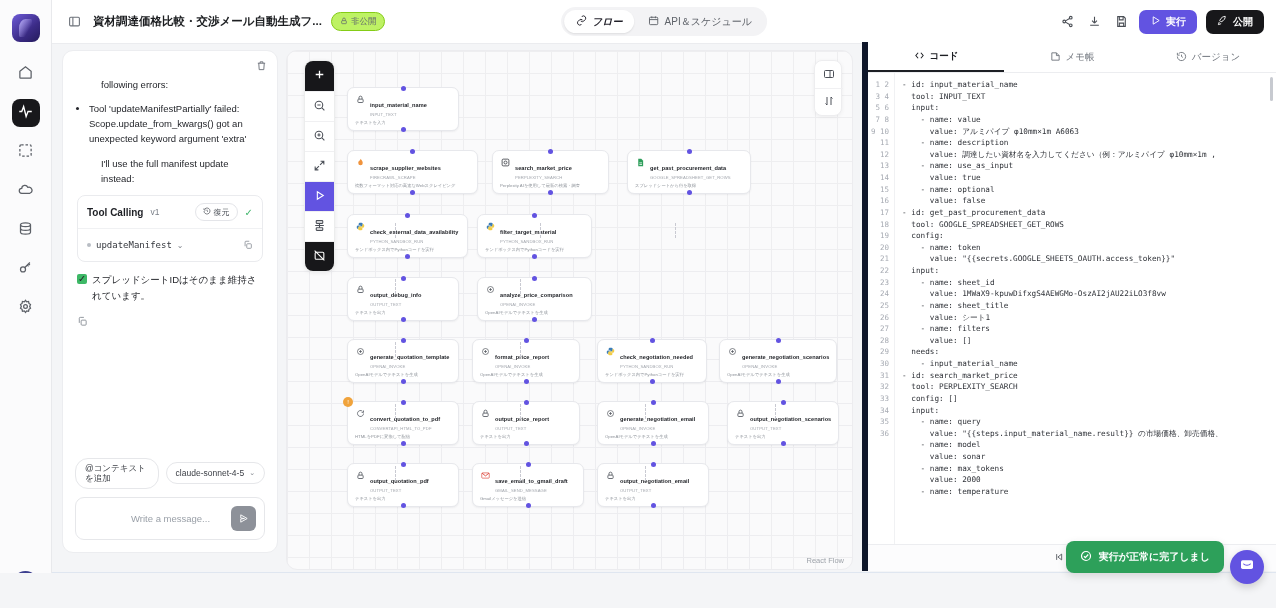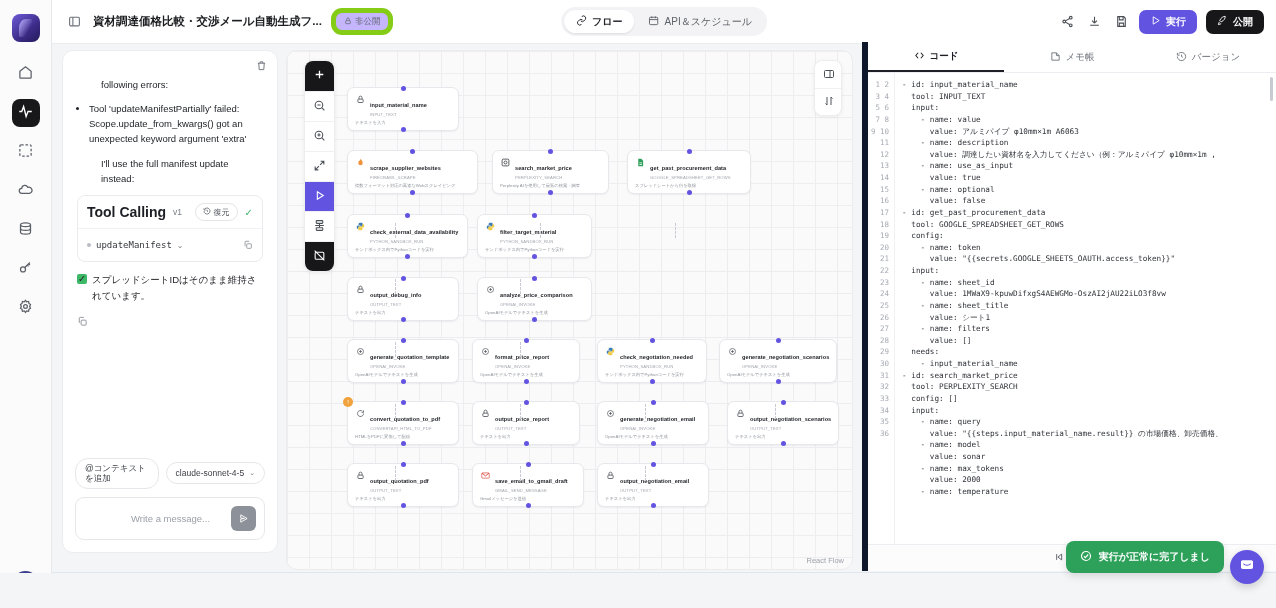--- a/index.html
+++ b/index.html
@@ -45,34 +45,34 @@
   .topbar{
     position:absolute; left:52px; top:0; right:0; height:44px;
     background:#fff; border-bottom:1px solid #ebecef;
     display:flex; align-items:center; padding:0 12px; gap:9px;
   }
   .tb-icon{ width:20px; height:20px; display:flex; align-items:center; justify-content:center; color:#6b7078; }
   .tb-icon svg{ width:13px; height:13px; }
   .tb-title{ font-size:11.5px; font-weight:700; color:#1c1e21; white-space:nowrap; }
   .badge-private{
     display:inline-flex; align-items:center; gap:3px;
-    border:5px solid #84cc16; border-radius:11px; padding:2.5px 8px;
-    font-size:8.5px; color:#60656d; background:#c4b5fd;
+    border:1px solid #84cc16; border-radius:11px; padding:2.5px 8px;
+    font-size:8.5px; color:#60656d; background:#bef264;
   }
   .badge-private svg{ width:8px; height:8px; }
   .seg-wrap{
     margin-left:auto; margin-right:auto; display:flex; align-items:center;
     background:#f3f3f5; border-radius:16px; padding:3px; gap:2px;
     position:absolute; left:50%; transform:translateX(-50%);
   }
   .seg{
     display:inline-flex; align-items:center; gap:5px; font-size:10px;
     padding:4.5px 12px; border-radius:13px; color:#5d6168; white-space:nowrap;
   }
-  .seg.active{ background:#fff; color:#201f28; font-weight:700; box-shadow:0 1px 2px rgba(0,0,0,.09); }
+  .seg.active{ background:#fff; color:#201f28; font-weight:700; box-shadow:0 1px 2px rgba(0,0,0,.09);font-style:italic; }
   .seg svg{ width:11px; height:11px; }
   .tb-right{ margin-left:auto; display:flex; align-items:center; gap:9px; }
   .tb-act{ width:18px; height:18px; display:flex; align-items:center; justify-content:center; color:#4a4e55; }
   .tb-act svg{ width:13px; height:13px; }
   .btn-run{
     display:inline-flex; align-items:center; gap:5px; background:#6253e1; color:#fff;
     border-radius:7px; padding:5px 11px; font-size:10px; font-weight:700;
   }
   .btn-run svg{ width:11px; height:11px; }
   .btn-pub{
@@ -91,21 +91,21 @@
   .chat-top svg{ width:11px; height:11px; color:#6a6f77; }
   .chat-body{ flex:1; overflow:hidden; padding:2px 14px 0 14px; }
   .chat-p{ font-size:9.5px; line-height:1.65; color:#24262b; margin-bottom:8px;margin-left:24px; }
   .chat-ul{ margin:0 0 9px 0; padding-left:12px; }
   .chat-ul li{ font-size:9.5px; line-height:1.62; color:#24262b; }
   .chat-ul li::marker{ color:#24262b; }
   .toolcard{
     border:1px solid #eaebee; border-radius:8px; margin-bottom:10px; background:#fff;
   }
   .toolcard-h{ display:flex; align-items:center; gap:7px; padding:7px 9px; }
-  .toolcard-h .tc-name{ font-size:14px; font-weight:700; color:#1d1f24; }
+  .toolcard-h .tc-name{ font-size:10px; font-weight:700; color:#1d1f24; }
   .toolcard-h .tc-ver{ font-size:8.5px; color:#7b8089; }
   .tc-restore{
     margin-left:auto; display:inline-flex; align-items:center; gap:3px;
     border:1px solid #e4e5e9; border-radius:12px; padding:2.5px 7px;
     font-size:8px; color:#4f535a;
   }
   .tc-restore svg{ width:8px; height:8px; }
   .tc-check{ color:#3fb56b; font-size:10px; }
   .toolcard-b{
     border-top:1px solid #f0f1f3; padding:7px 9px; display:flex; align-items:center; gap:5px;

